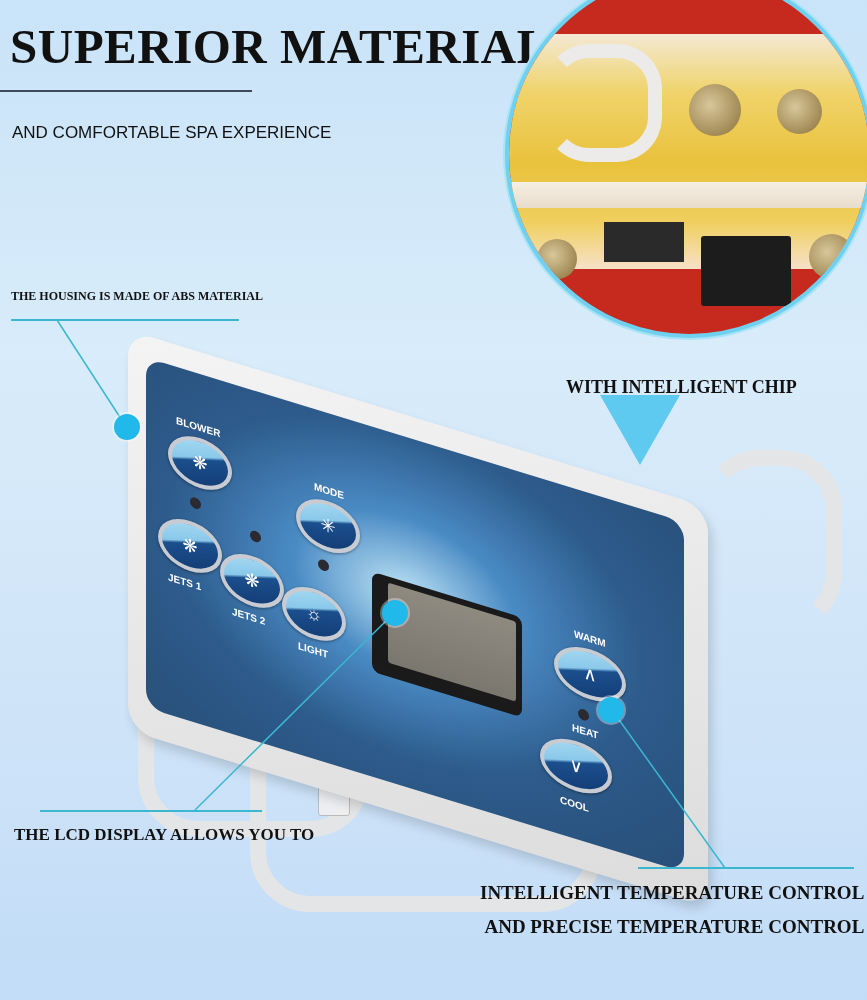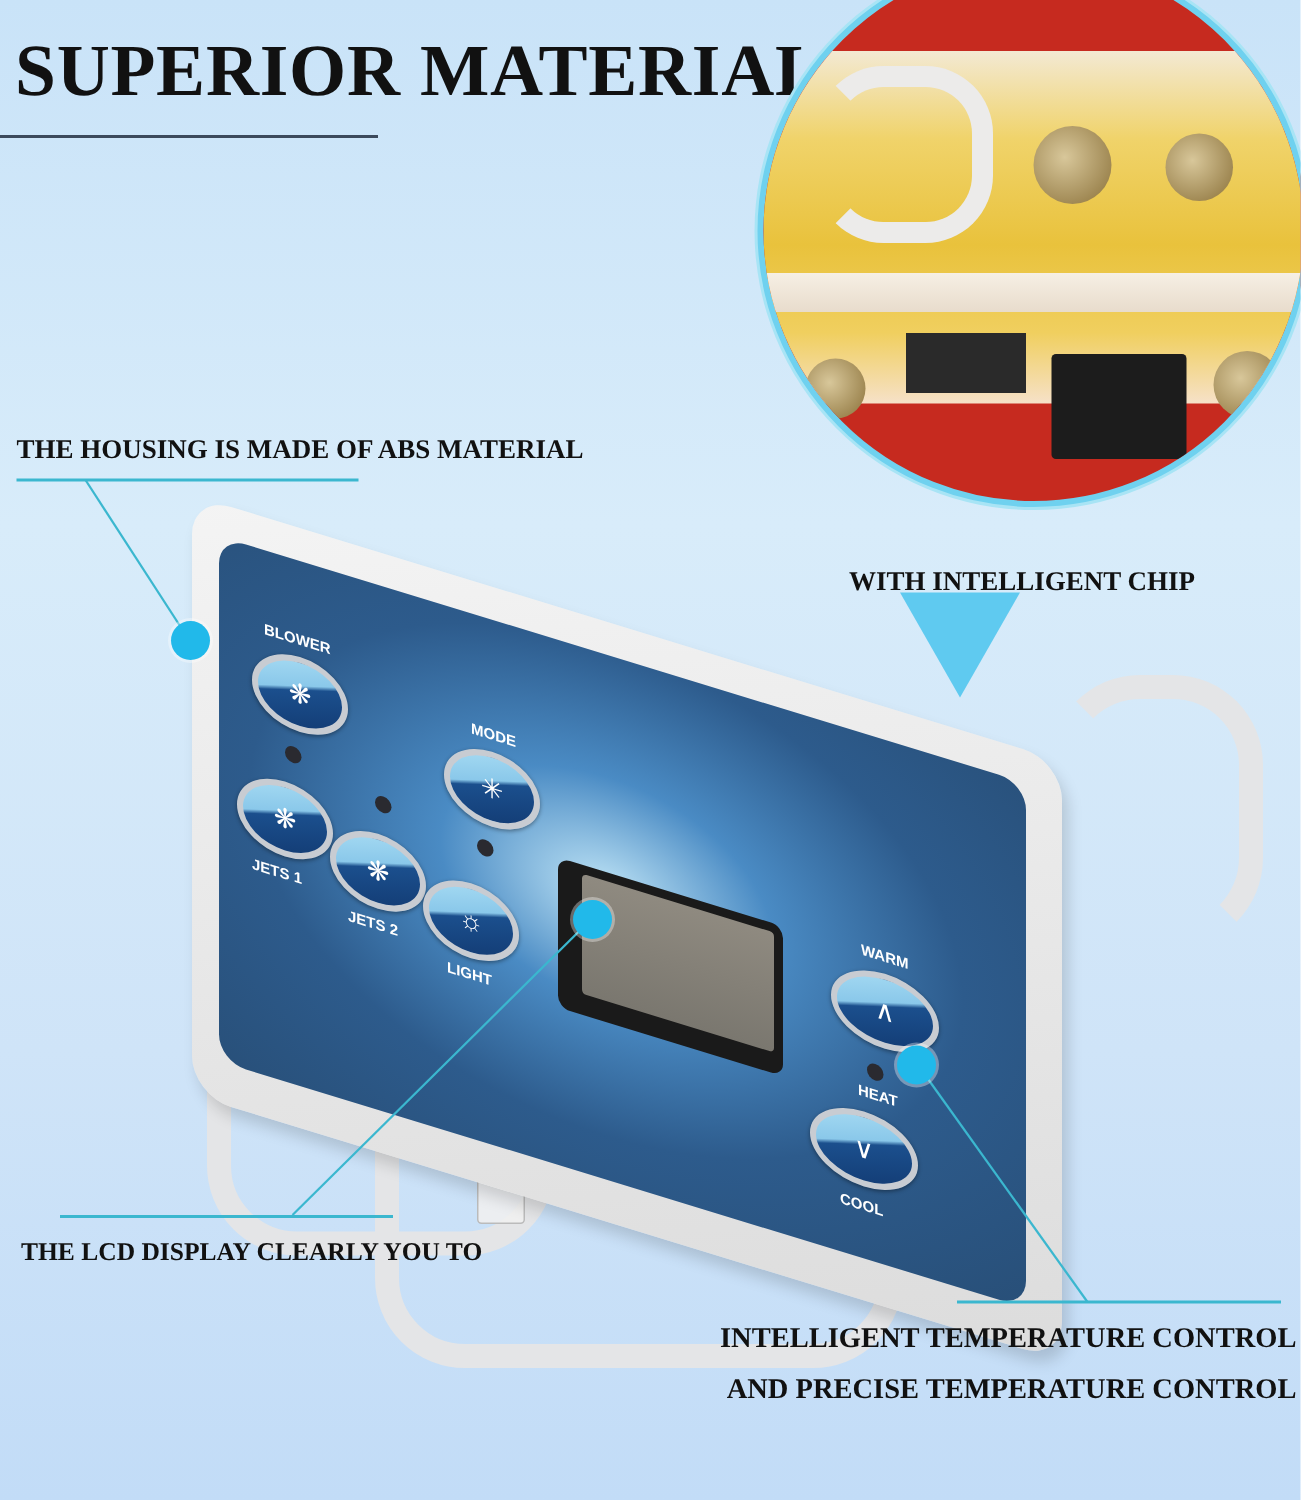--- a/index.html
+++ b/index.html
@@ -5,21 +5,21 @@
   html,body{margin:0;padding:0;}
   body{width:867px;height:1000px;overflow:hidden;position:relative;
     background:linear-gradient(180deg,#c9e3f8 0%,#d8ecfa 35%,#cfe4f8 70%,#c2dcf7 100%);
     font-family:"Liberation Sans",sans-serif;}
   .abs{position:absolute;}
   .title{left:10px;top:18px;font-family:"Liberation Serif",serif;font-weight:bold;font-size:49px;color:#111;letter-spacing:0.5px;margin:0;white-space:nowrap;}
   .title-rule{left:0;top:90px;width:252px;height:2px;background:#3c4a5c;}
   .desc{left:12px;top:116px;font-size:17px;line-height:33px;color:#111;}
   .desc div{white-space:nowrap;}
   .callout{font-family:"Liberation Serif",serif;font-weight:bold;color:#111;white-space:nowrap;}
-  .c-housing{left:11px;top:289px;font-size:18px;}
+  .c-housing{left:11px;top:289px;font-size:12px;}
   .c-chip{left:566px;top:377px;font-size:18px;text-align:center;}
   .c-lcd{left:14px;top:818px;font-size:17px;line-height:33px;}
   .c-temp{left:460px;top:876px;font-size:19px;line-height:34px;text-align:right;margin-left:20px;}
   .rule{height:2px;background:#3bb7cf;}
   .dot{width:26px;height:26px;border-radius:50%;background:#21b9ea;box-shadow:0 0 0 2px rgba(255,255,255,0.35);}
   svg.lines{position:absolute;left:0;top:0;}
   
   .zoom-circle{left:505px;top:-30px;width:360px;height:360px;border-radius:50%;overflow:hidden;
     border:4px solid #6fd1ef;background:#c62a1f;box-shadow:0 0 0 2px #a8e4f5;}
   .pcb{position:absolute;left:0;top:60px;width:100%;height:235px;background:linear-gradient(180deg,#f3e9d3 0%,#f0d36a 25%,#e9c23c 55%,#f0cf5f 80%,#f6e1c8 100%);}
@@ -44,20 +44,21 @@
   .lcd-screen{width:100%;height:100%;background:linear-gradient(180deg,#8f8a80,#7a776f);border-radius:3px;}
   .cable{position:absolute;border:16px solid #e4e5e7;border-radius:60px;}
   .connector{position:absolute;left:318px;top:778px;width:30px;height:36px;background:rgba(240,240,240,0.9);border:1px solid #bbb;border-radius:3px;}
 </style>
 </head>
 <body>
 
 <h1 class="abs title">SUPERIOR MATERIAL</h1>
 <div class="abs title-rule"></div>
 <div class="abs desc">
+  <div>AND COMFORTABLE SPA EXPERIENCE</div>
 </div>
 
 <div class="abs pointer"></div>
 <div class="abs zoom-circle">
   <div class="pcb">
     <div class="cap" style="left:180px;top:50px;width:52px;height:52px;"></div>
     <div class="cap" style="left:268px;top:55px;width:45px;height:45px;"></div>
     <div class="pcb-divider"></div>
     <div class="chip2"></div>
     <div class="chip"></div>
@@ -128,18 +129,18 @@
 <div class="abs rule" style="left:11px;top:319px;width:228px;"></div>
 <div class="abs dot" style="left:114px;top:414px;"></div>
 <div class="abs dot" style="left:382px;top:600px;"></div>
 <div class="abs dot" style="left:598px;top:697px;"></div>
 <div class="abs rule" style="left:40px;top:810px;width:222px;"></div>
 <div class="abs rule" style="left:638px;top:867px;width:216px;"></div>
 
 <div class="abs callout c-housing">THE HOUSING IS MADE OF ABS MATERIAL</div>
 <div class="abs callout c-chip">WITH INTELLIGENT CHIP</div>
 <div class="abs callout c-lcd">
-  <div>THE LCD DISPLAY CLEARLY YOU TO</div>
+  <div>THE LCD DISPLAY ALLOWS YOU TO</div>
 </div>
 <div class="abs callout c-temp">
   <div>INTELLIGENT TEMPERATURE CONTROL</div>
   <div>AND PRECISE TEMPERATURE CONTROL</div>
 </div>
 
 </body></html>

